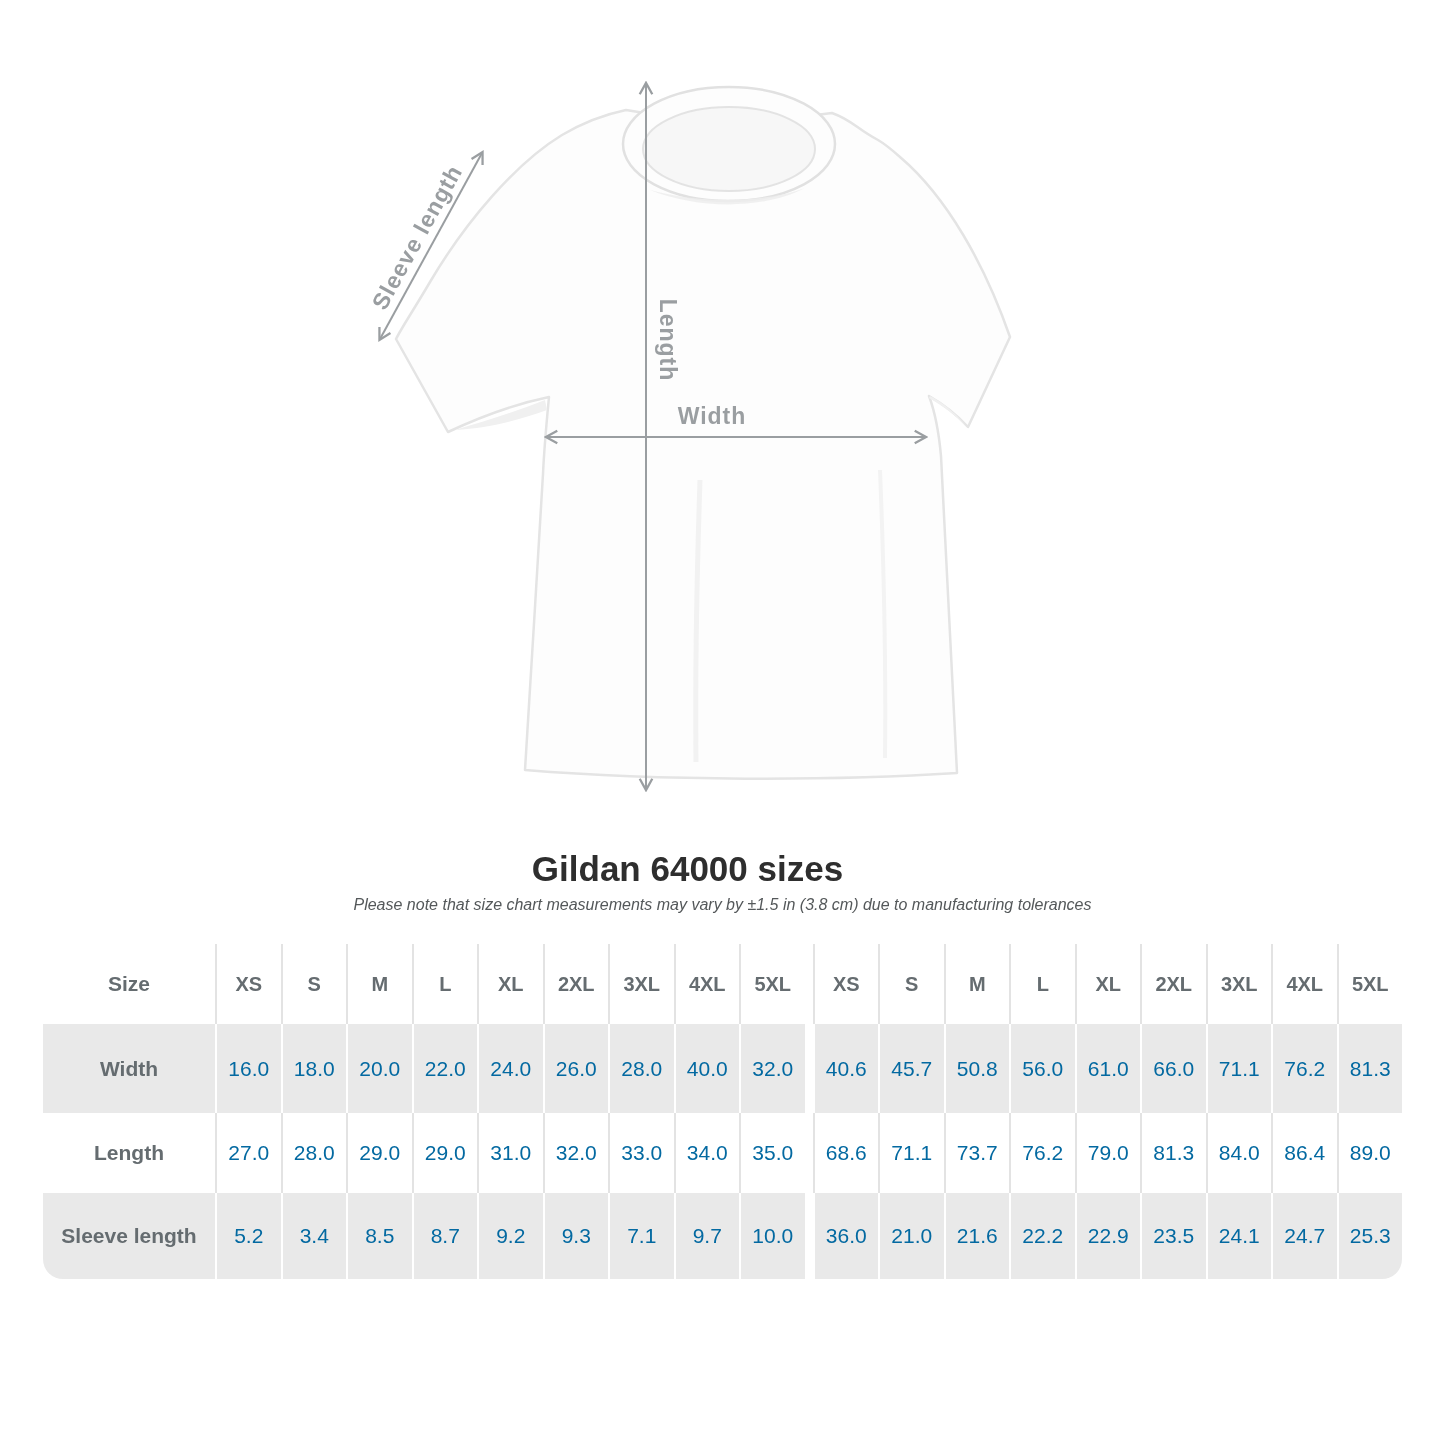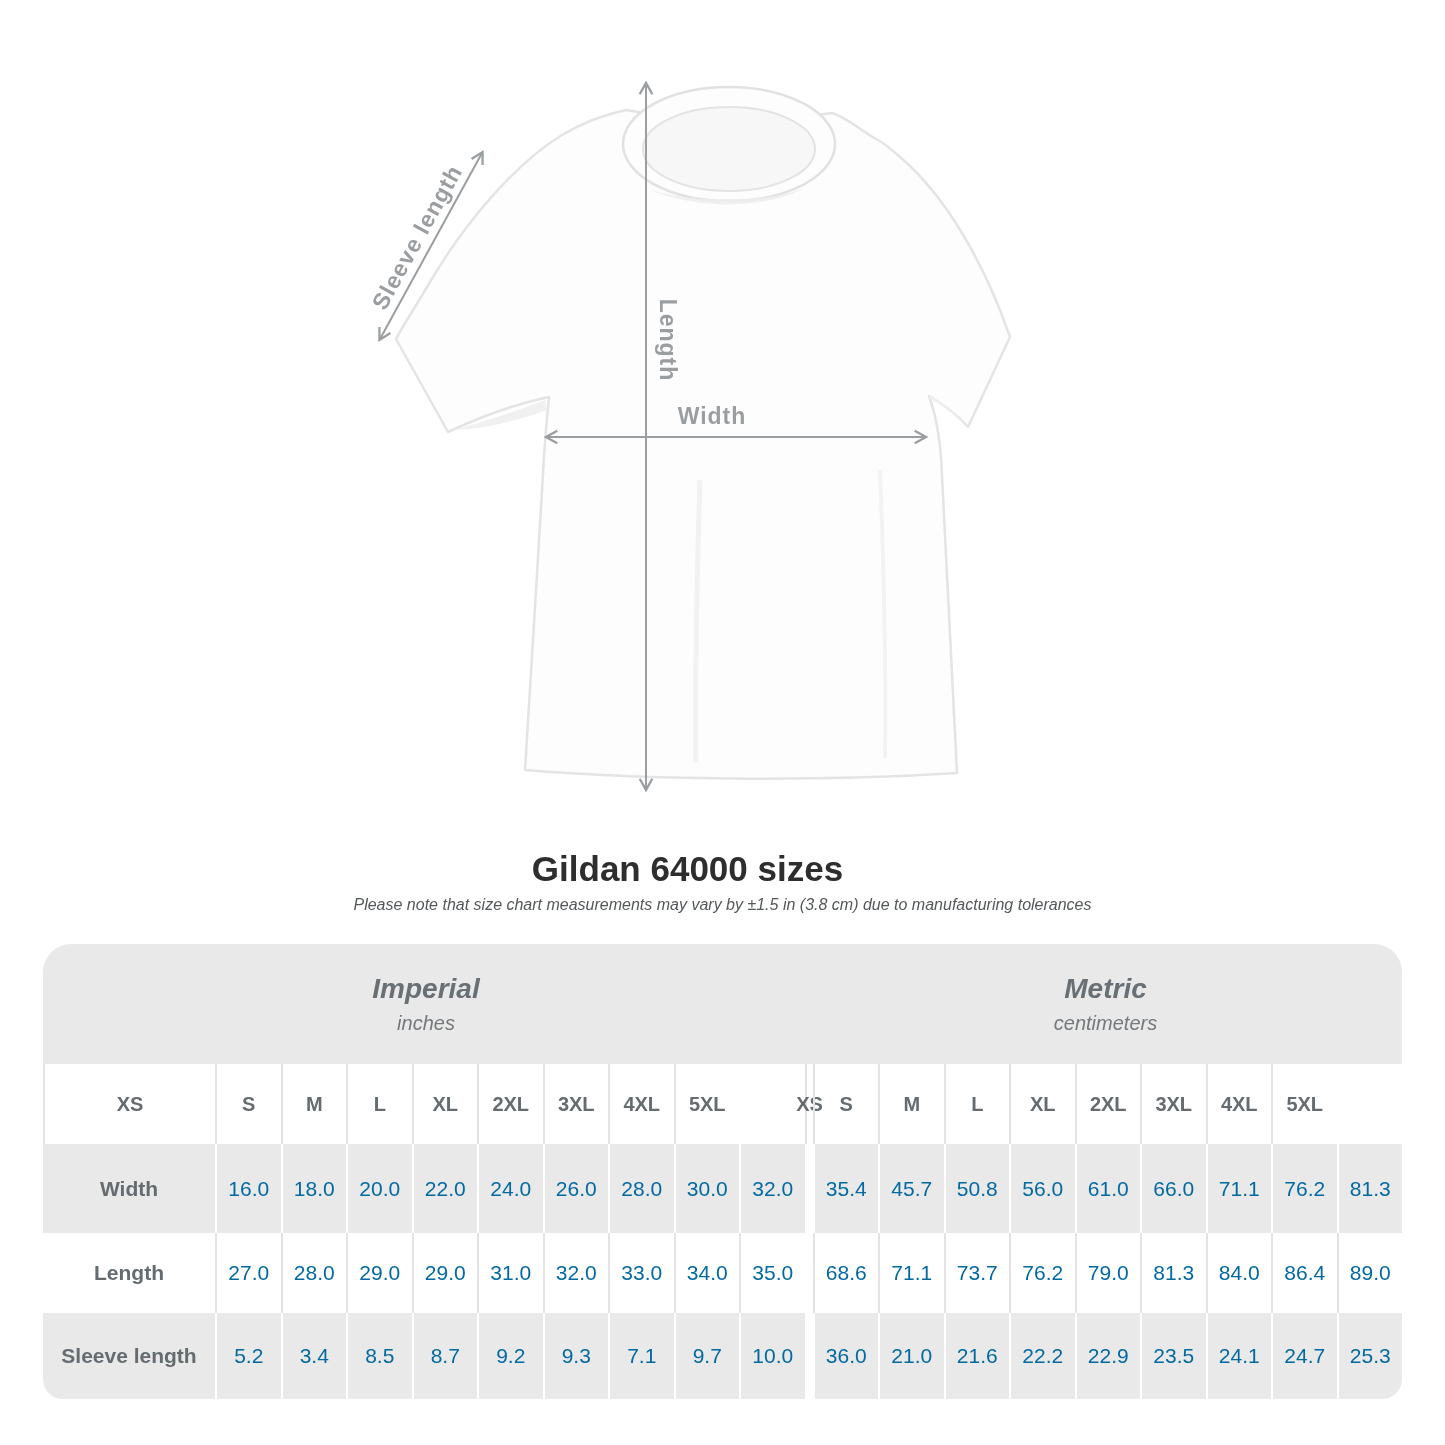--- a/index.html
+++ b/index.html
@@ -113,32 +113,25 @@
     <text class="measure-label" x="660" y="340" text-anchor="middle" transform="rotate(90 660 340)">Length</text>
     <text class="measure-label" x="424" y="241" text-anchor="middle" transform="rotate(-61 424 241)">Sleeve length</text>
   </svg>
 </div>
 
 <div class="title">Gildan 64000 sizes</div>
 <div class="subtitle">Please note that size chart measurements may vary by ±1.5 in (3.8 cm) due to manufacturing tolerances</div>
 
 <div class="size-table">
 
-  <div class="thead">
-    <div class="group">
-      <div class="group-title">Imperial</div>
-      <div class="group-sub">inches</div>
-    </div>
-    <div class="group">
-      <div class="group-title">Metric</div>
-      <div class="group-sub">centimeters</div>
-    </div>
-  </div>
 
   <div class="trow r-size">
+    <div class="cell row-label">
+        <span>Size</span>
+      </div>
     <div class="cell data-cell head-cell">
         <span>XS</span>
       </div>
     <div class="cell data-cell head-cell">
         <span>S</span>
       </div>
     <div class="cell data-cell head-cell">
         <span>M</span>
       </div>
     <div class="cell data-cell head-cell">
@@ -208,28 +201,28 @@
     <div class="cell data-cell val">
         <span>24.0</span>
       </div>
     <div class="cell data-cell val">
         <span>26.0</span>
       </div>
     <div class="cell data-cell val">
         <span>28.0</span>
       </div>
     <div class="cell data-cell val">
-        <span>30.0</span>
+        <span>40.0</span>
       </div>
     <div class="cell data-cell val">
         <span>32.0</span>
       </div>
     <div class="gapcol"></div>
     <div class="cell data-cell val">
-        <span>35.4</span>
+        <span>40.6</span>
       </div>
     <div class="cell data-cell val">
         <span>45.7</span>
       </div>
     <div class="cell data-cell val">
         <span>50.8</span>
       </div>
     <div class="cell data-cell val">
         <span>56.0</span>
       </div>

